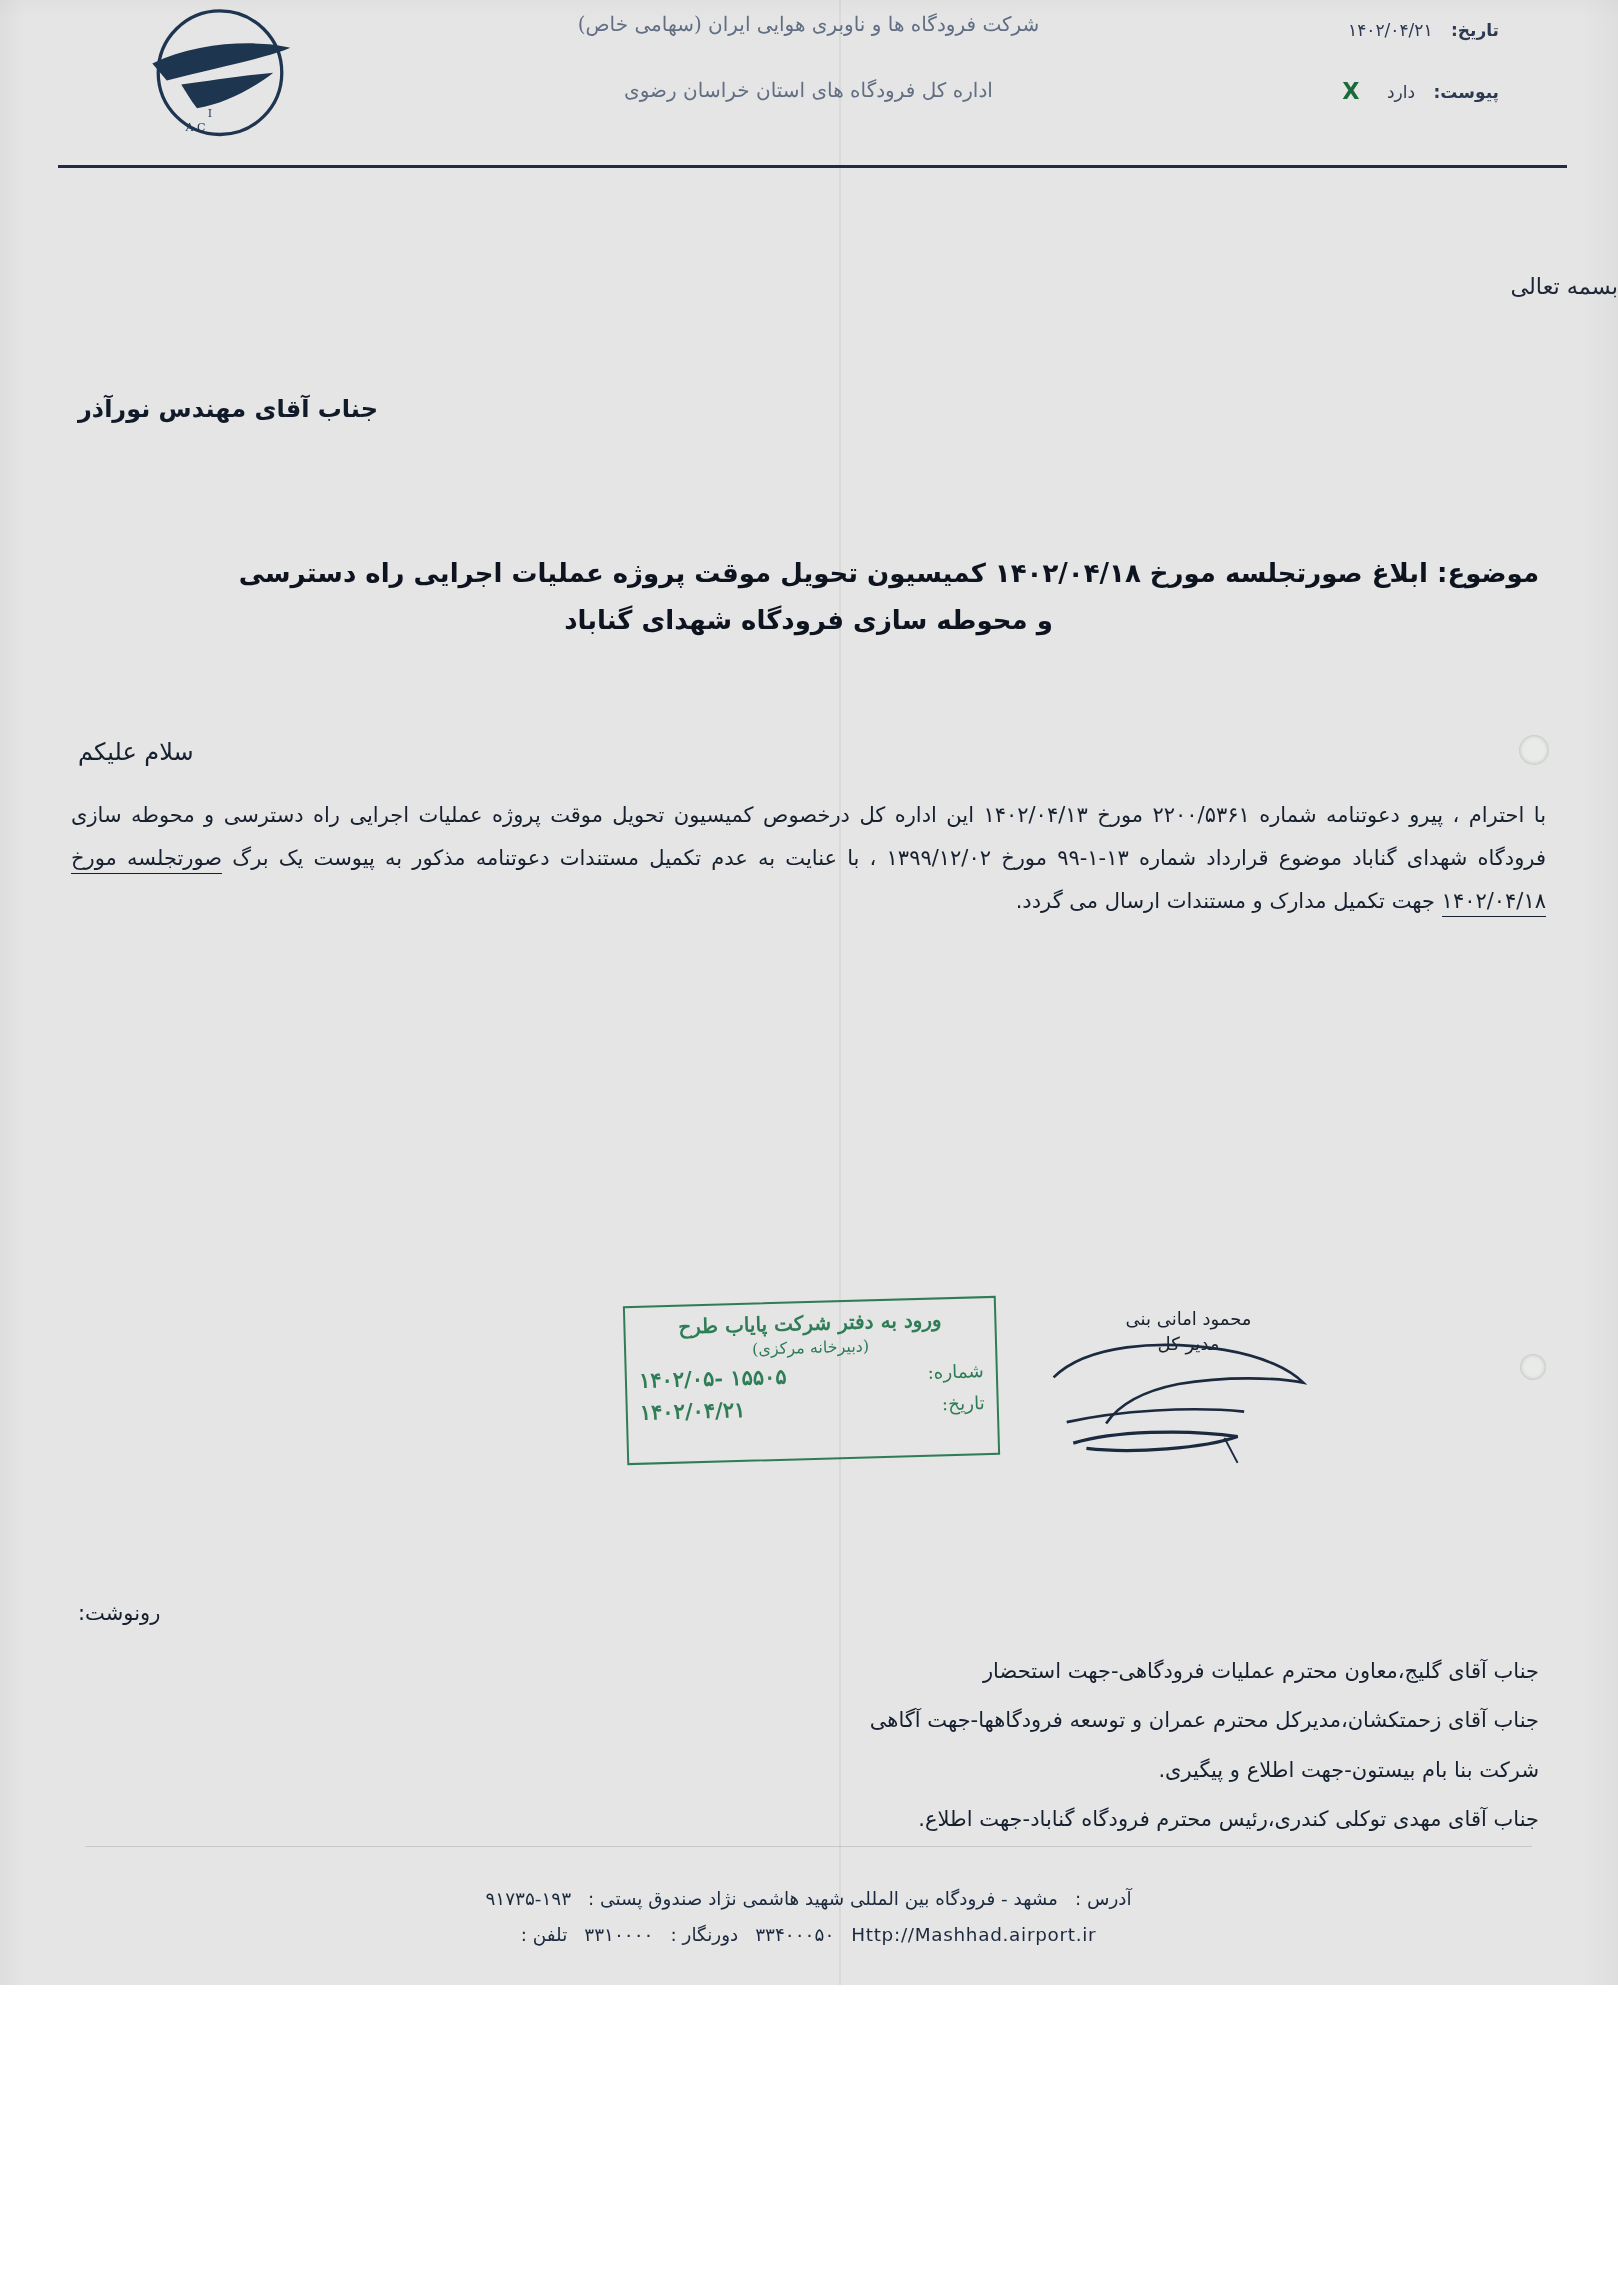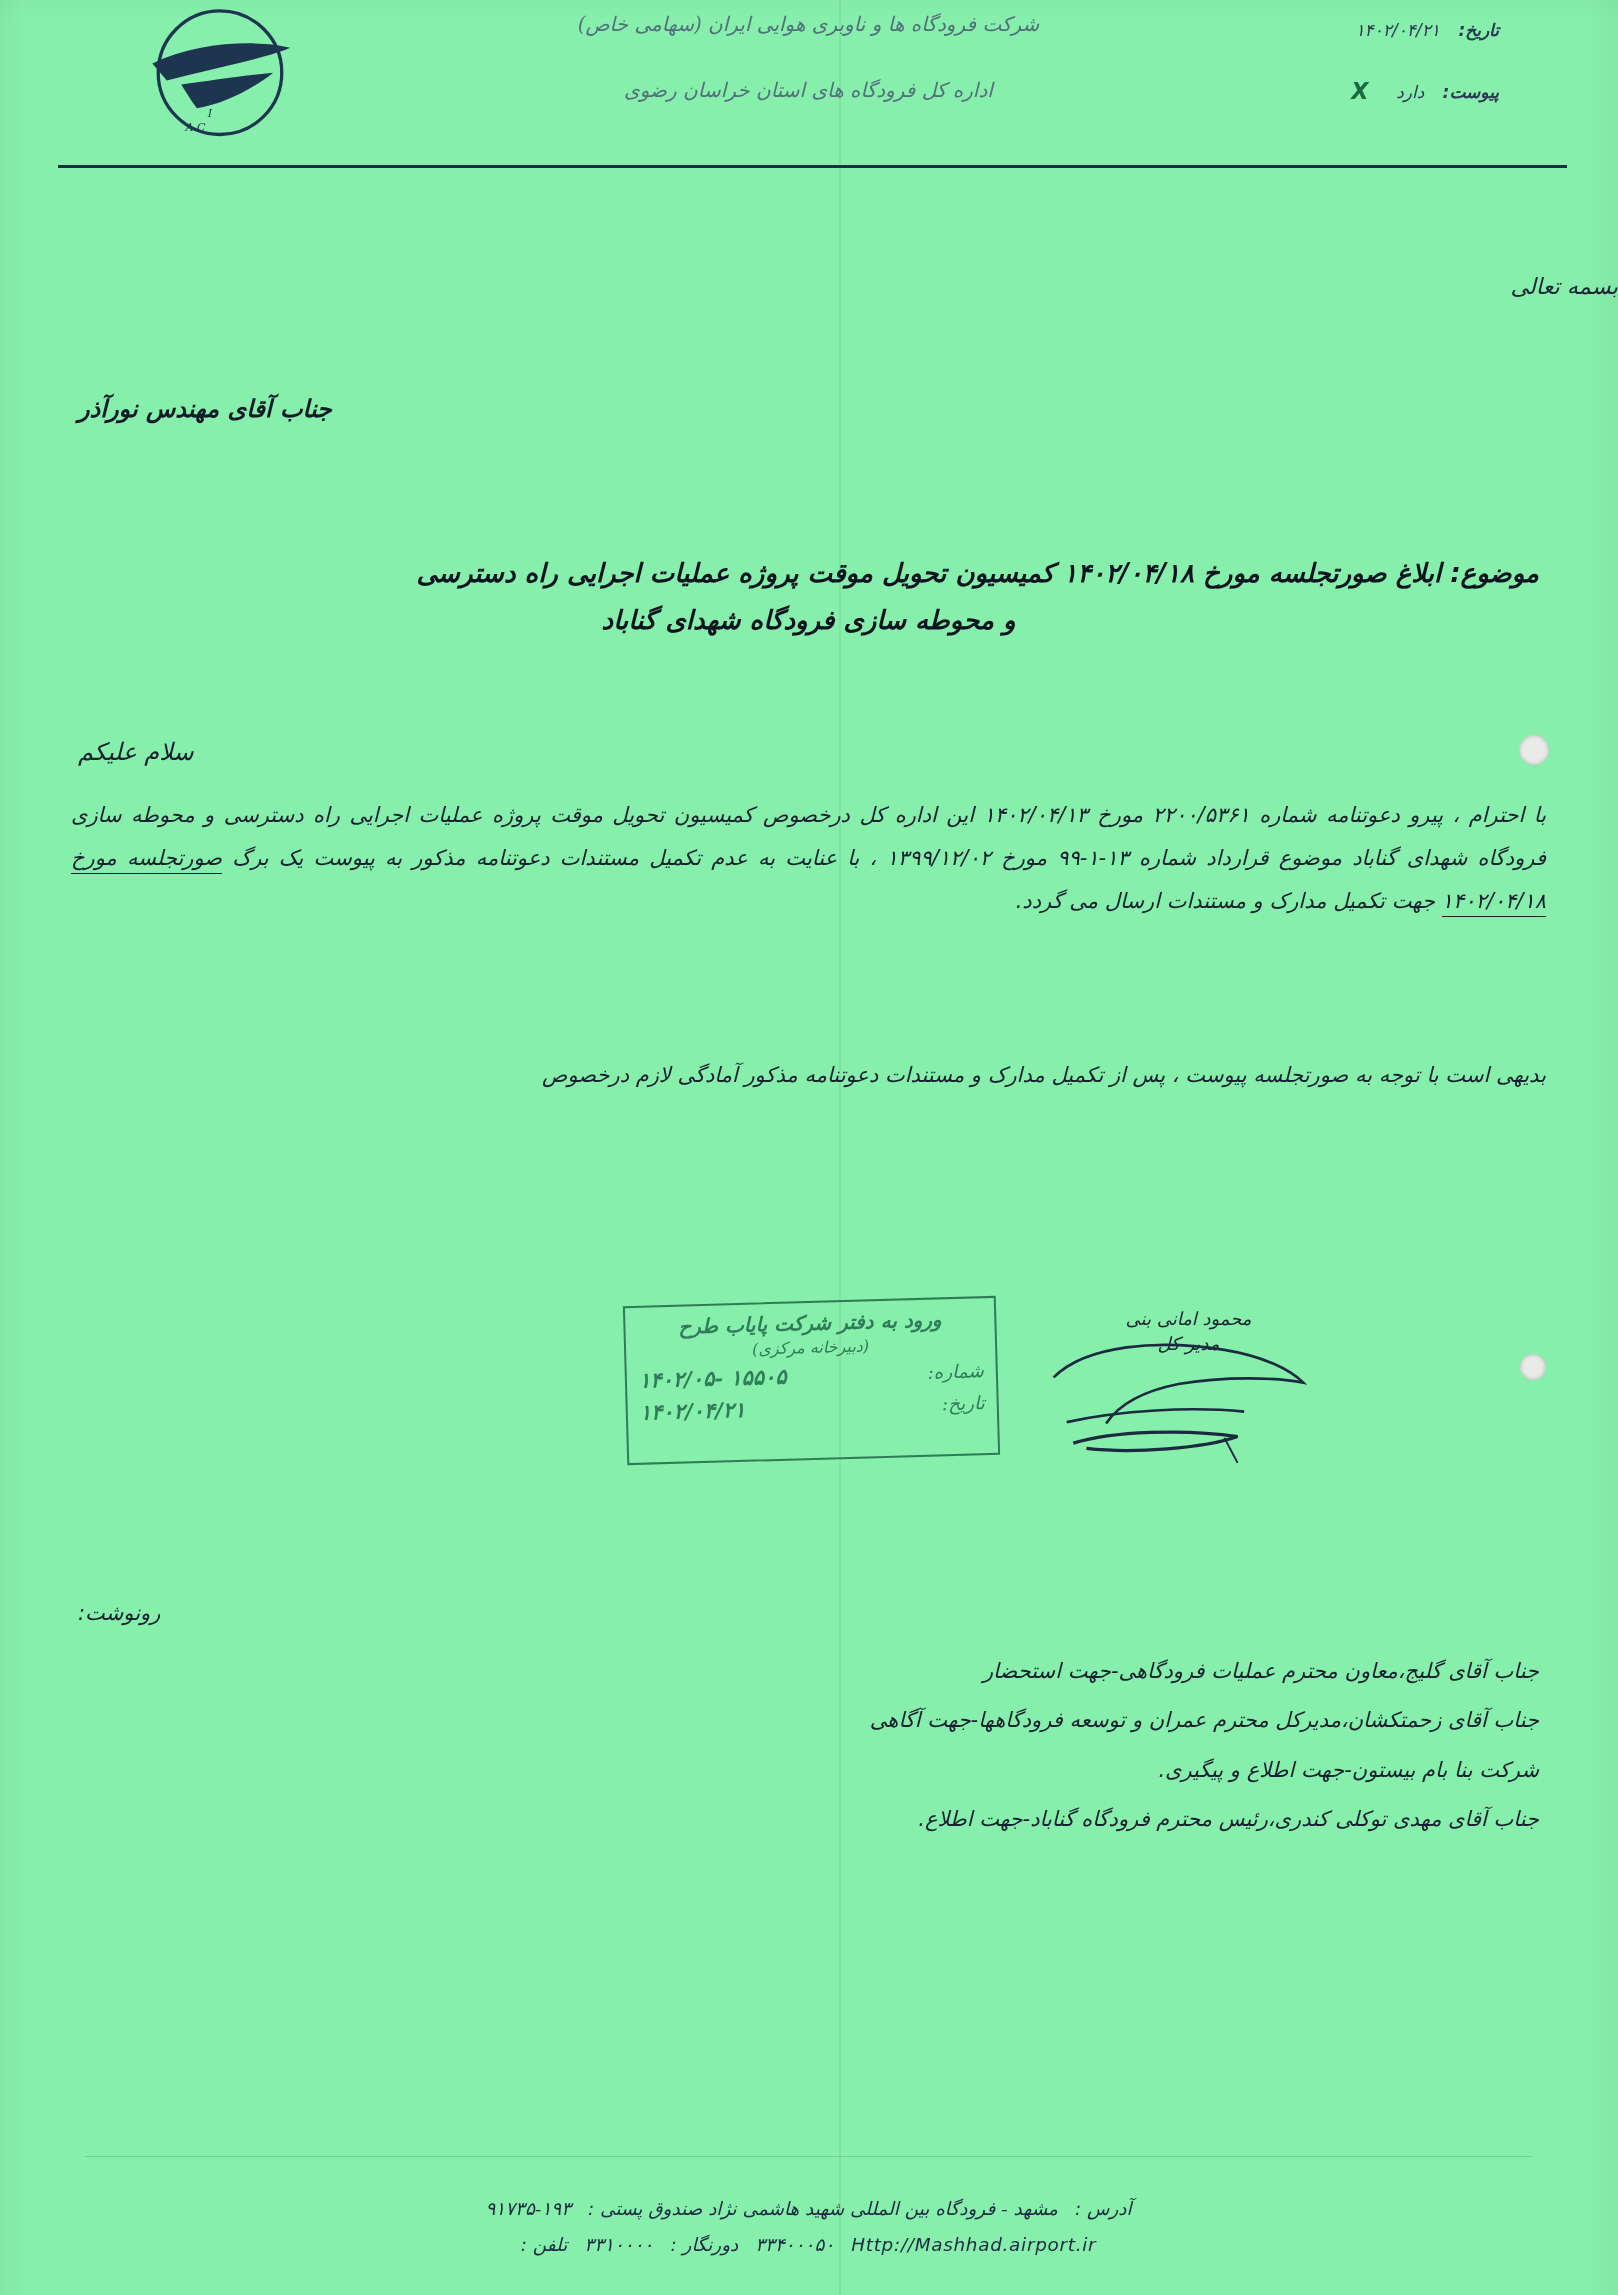--- a/index.html
+++ b/index.html
@@ -6,24 +6,23 @@
     margin: 0;
     padding: 0;
     background: #ffffff;
   }
   body {
     font-family: "DejaVu Sans", "Liberation Sans", sans-serif;
   }
   .page {
     position: relative;
     width: 1619px;
-    height: 2295px;
-    background: #86efac;
+    height: 1985px;
+    background: #e5e5e5;
     overflow: hidden;
-    font-style: italic;
   }
   
   .scan-tint {
     position: absolute;
     inset: 0;
     background:
       linear-gradient(90deg, rgba(0,0,0,0.035) 0px, rgba(0,0,0,0.0) 26px),
       linear-gradient(270deg, rgba(0,0,0,0.03) 0px, rgba(0,0,0,0.0) 36px),
       linear-gradient(180deg, rgba(0,0,0,0.02) 0px, rgba(0,0,0,0) 20px);
     pointer-events: none;
@@ -326,21 +325,20 @@
 
   <div class="salam">سلام علیکم</div>
 
   <div class="para para-1">
     <span>با احترام ، پیرو دعوتنامه شماره ۲۲۰۰/۵۳۶۱ مورخ ۱۴۰۲/۰۴/۱۳ این اداره کل درخصوص کمیسیون تحویل موقت پروژه عملیات اجرایی راه دسترسی و محوطه سازی فرودگاه شهدای گناباد موضوع قرارداد شماره ۱۳-۱-۹۹ مورخ ۱۳۹۹/۱۲/۰۲ ، با عنایت به عدم تکمیل مستندات دعوتنامه مذکور به پیوست یک برگ</span>
     <span class="underline-seg">صورتجلسه مورخ ۱۴۰۲/۰۴/۱۸</span>
     <span>جهت تکمیل مدارک و مستندات ارسال می گردد.</span>
   </div>
 
   <div class="para para-2">
-    <span>بدیهی است با توجه به صورتجلسه پیوست ، پس از تکمیل مدارک و مستندات دعوتنامه مذکور آمادگی لازم درخصوص</span>
   </div>
 
   <div class="stamp">
     <div class="stamp-title">ورود به دفتر شرکت پایاب طرح</div>
     <div class="stamp-sub">(دبیرخانه مرکزی)</div>
     <div class="stamp-row">
       <span>شماره:</span>
       <span class="val">۱۵۵۰۵ -۱۴۰۲/۰۵</span>
     </div>
     <div class="stamp-row">

